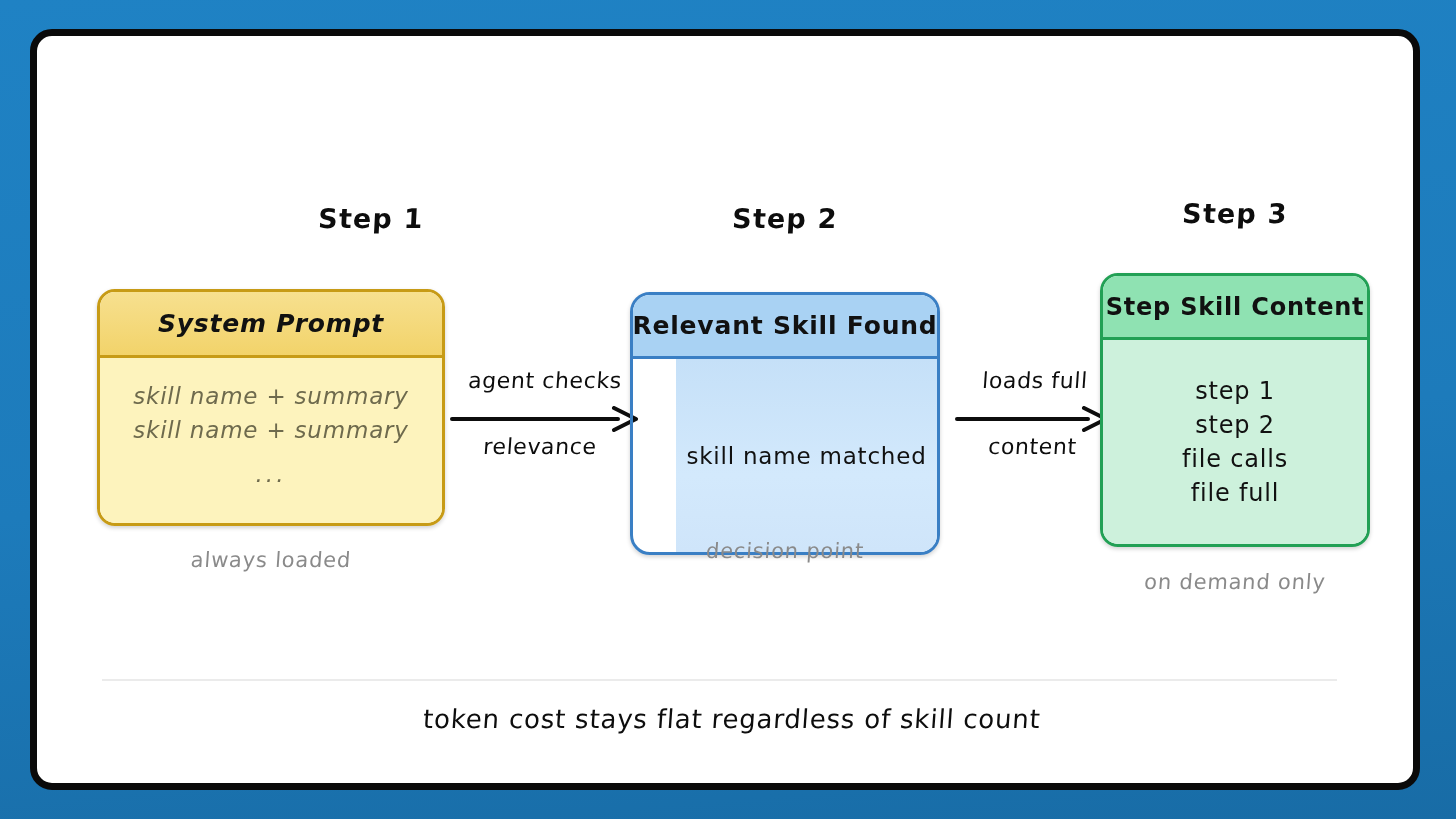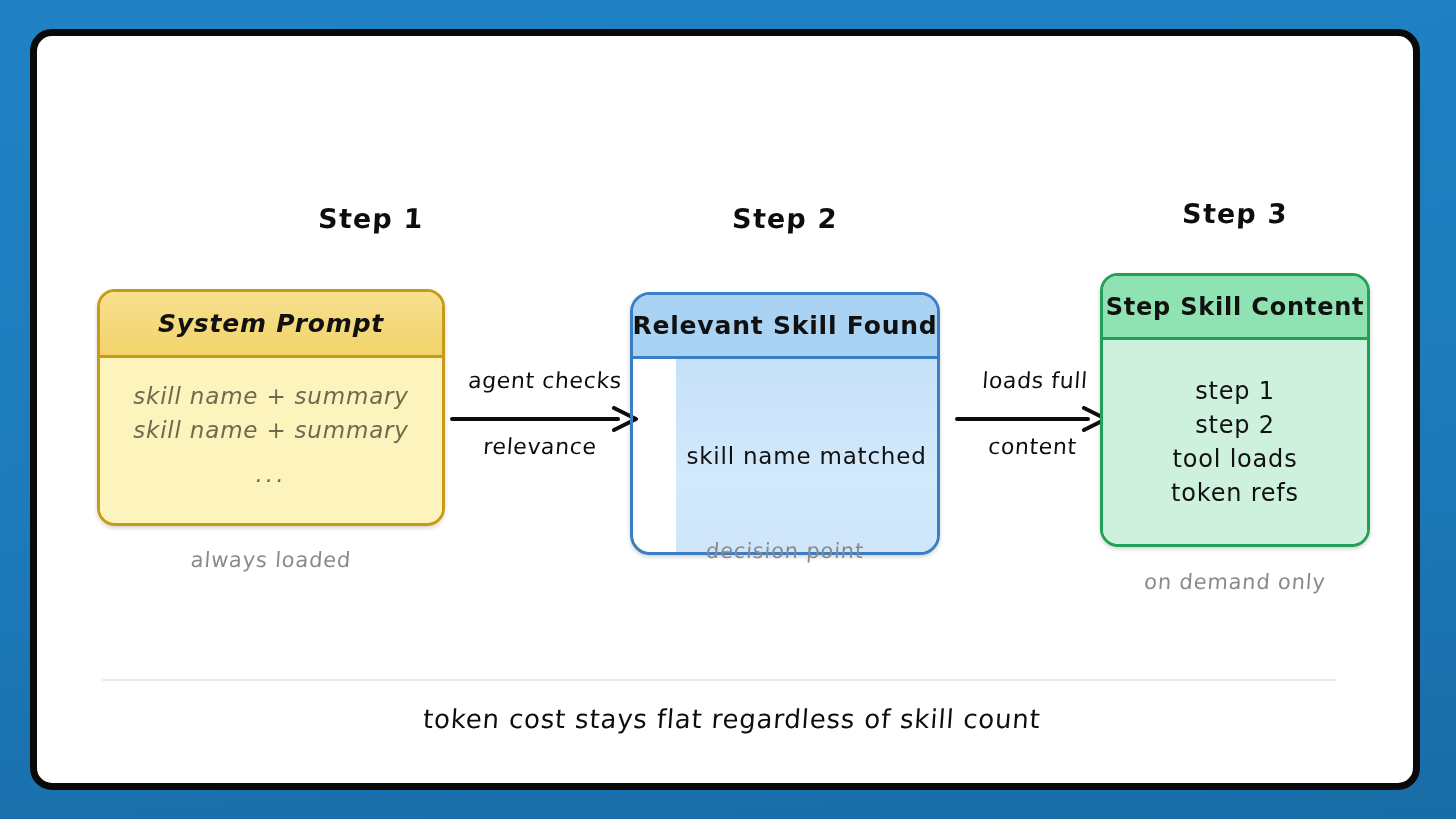--- a/index.html
+++ b/index.html
@@ -237,22 +237,22 @@
       <div class="arrow-label hand" style="left:918px; top:398px; width:155px;">content</div>
     </div>
 
     <div class="step-title hand" style="left:1063px; top:162px; width:270px;">Step 3</div>
 
     <div class="node" id="node-full-skill">
       <div class="head hand">Step Skill Content</div>
       <div class="body">
         <div class="line hand">step 1</div>
         <div class="line hand">step 2</div>
-        <div class="line hand">tool loads</div>
-        <div class="line hand">token refs</div>
+        <div class="line hand">file calls</div>
+        <div class="line hand">file full</div>
       </div>
     </div>
 
     <div class="sub-caption" style="left:1063px; top:534px; width:270px;">on demand only</div>
 
     <div id="bottom-rule"></div>
     <div id="footer-note" class="hand">token cost stays flat regardless of skill count</div>
 
   </div>
 </div>

